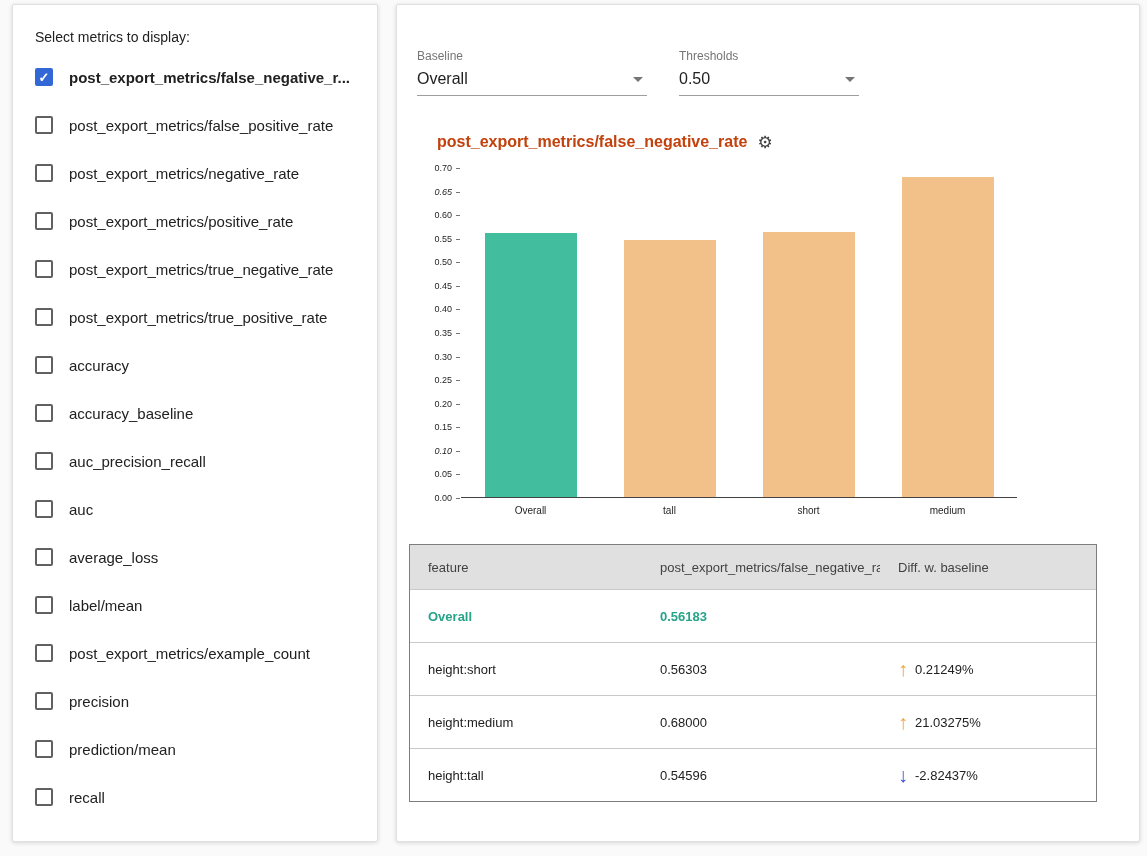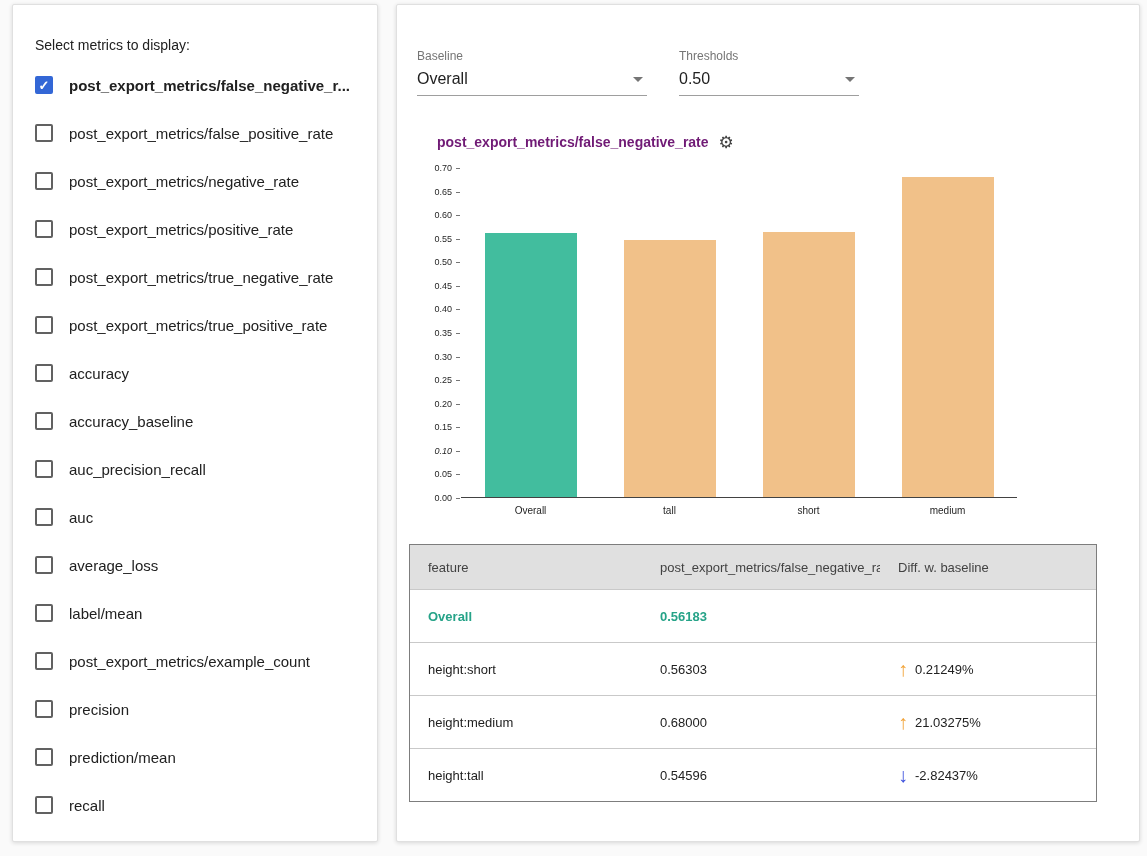--- a/index.html
+++ b/index.html
@@ -2,39 +2,39 @@
 <html><head>
 <meta charset="utf-8">
 <style>
   * { box-sizing: border-box; }
   body { margin:0; font-family:"Liberation Sans", sans-serif; background:#fafafa; }
   .page { position:relative; width:1147px; height:856px; background:#fafafa; overflow:hidden; }
   .card { position:absolute; background:#fff; border:1px solid #e0e0e0; border-radius:2px;
           box-shadow:0 1px 4px rgba(0,0,0,0.14); }
   
   .left-card { left:12px; top:4px; width:366px; height:838px; padding:24px 14px 0 22px; }
-  .panel-title { font-size:14px; color:#212121; margin-bottom:8px;margin-top:8px; }
+  .panel-title { font-size:14px; color:#212121; margin-bottom:8px; }
   .metric-row { display:flex; align-items:center; height:48px; cursor:pointer; }
   .checkbox { width:18px; height:18px; border:2px solid #616161; border-radius:2px; margin-right:16px;
               flex:none; display:flex; align-items:center; justify-content:center;
               font-size:13px; font-weight:bold; color:#fff; }
   .checkbox.checked { background:#3367d6; border-color:#3367d6; }
   .metric-label { font-size:15px; color:#212121; white-space:nowrap; overflow:hidden; }
   .checked-label { font-weight:bold; }
   
   .right-card { left:396px; top:4px; width:744px; height:838px; padding-top:44px; }
   .controls { display:flex; gap:32px; margin-left:20px; }
   .select-label { font-size:12px; color:#757575; margin-bottom:7px; }
   .select { width:230px; border-bottom:1px solid #9e9e9e; padding-bottom:7px; display:flex;
             justify-content:space-between; align-items:center; font-size:16px; color:#212121; cursor:pointer; }
   .select.thresholds { width:180px; }
   .caret { width:0; height:0; border-left:5px solid transparent; border-right:5px solid transparent;
            border-top:5px solid #757575; margin-right:4px; }
   .chart-header { margin:36px 0 0 40px; display:flex; align-items:center; gap:10px; height:20px; }
-  .chart-title { font-size:14px; font-weight:bold; color:#701a75; }
+  .chart-title { font-size:16px; font-weight:bold; color:#c2410c; }
   .gear { font-size:17px; color:#424242; cursor:pointer; line-height:1; }
   
   .chart { display:flex; margin:16px 0 0 20px; }
   .y-labels { position:relative; width:44px; height:330px; flex:none; }
   .ytick { position:absolute; right:9px; transform:translateY(50%); font-size:9px; color:#1f1f1f; }
   .ytick::after { content:""; position:absolute; right:-8px; top:50%; width:4px; height:1px; background:#757575; }
   .plot-wrap { width:556px; }
   .plot { width:556px; height:330px; display:flex; align-items:flex-end; border-bottom:1px solid #424242; }
   .bar-cell { flex:1; height:100%; display:flex; align-items:flex-end; justify-content:center; }
   .bar { width:92px; }
@@ -158,21 +158,21 @@
           <div class="ytick" style="bottom: 21.4286%;">0.15</div>
           <div class="ytick" style="bottom: 28.5714%;">0.20</div>
           <div class="ytick" style="bottom: 35.7143%;">0.25</div>
           <div class="ytick" style="bottom: 42.8571%;">0.30</div>
           <div class="ytick" style="bottom: 50%; margin-left: 48px;">0.35</div>
           <div class="ytick" style="bottom: 57.1429%;">0.40</div>
           <div class="ytick" style="bottom: 64.2857%;">0.45</div>
           <div class="ytick" style="bottom: 71.4286%;">0.50</div>
           <div class="ytick" style="bottom: 78.5714%;">0.55</div>
           <div class="ytick" style="bottom: 85.7143%;">0.60</div>
-          <div class="ytick" style="bottom: 92.8571%;">0.65</div>
+          <div class="ytick" style="bottom: 92.8571%; font-style: italic;">0.65</div>
           <div class="ytick" style="bottom: 100%;">0.70</div>
         </div>
       <div class="plot-wrap">
         <div class="plot" id="plot">
             <div class="bar-cell">
               <div class="bar" style="height: 80.2614%; background: rgb(66, 189, 158);"></div>
             </div>
             <div class="bar-cell">
               <div class="bar" style="height: 77.9943%; background: rgb(241, 193, 137);"></div>
             </div>

